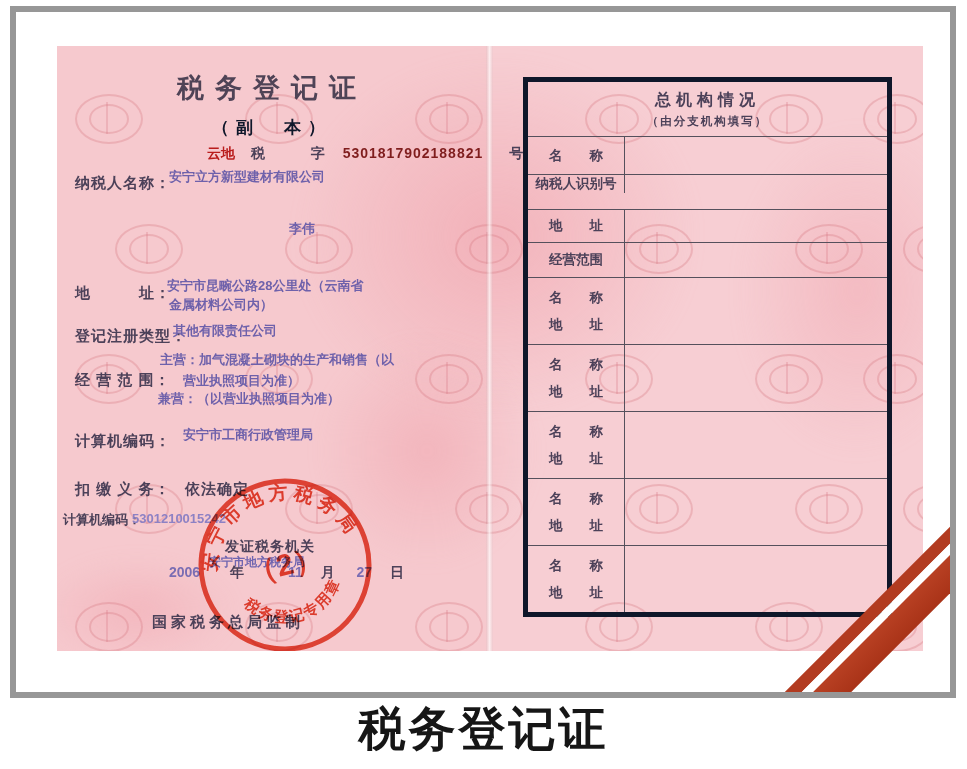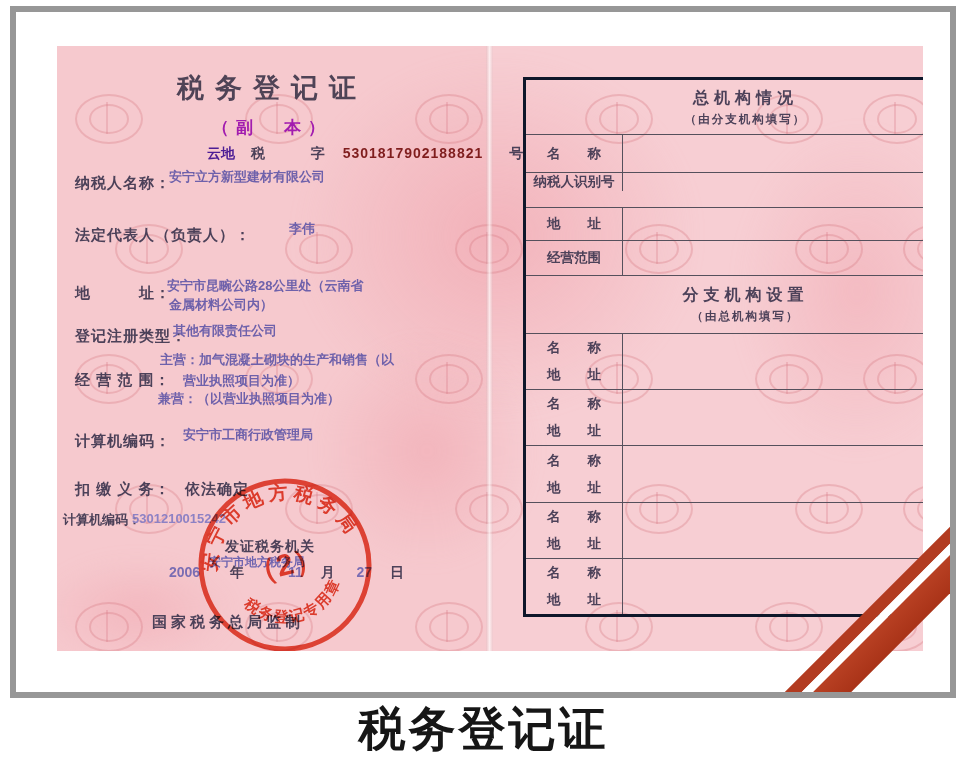--- a/index.html
+++ b/index.html
@@ -26,24 +26,24 @@
   .wm::after{content:"";position:absolute;left:29px;top:6px;width:2px;height:32px;
       background:rgba(216,120,132,0.28);}
 
   
   .blob{position:absolute;border-radius:50%;filter:blur(9px);}
   .abs{position:absolute;white-space:nowrap;}
 
   .title{left:95px;top:24px;width:240px;text-align:center;font-size:27px;font-weight:bold;
          letter-spacing:11px;color:#4f4356;}
   .subtitle{left:95px;top:70px;width:240px;text-align:center;font-size:17px;font-weight:bold;
-         letter-spacing:7px;color:#a21caf;}
+         letter-spacing:7px;color:#0f172a;}
 
   .serial{left:150px;top:99px;font-size:14px;}
-  .serial .s-stamp{color:#4c1d95;font-weight:bold;}
+  .serial .s-stamp{color:#b91c1c;font-weight:bold;}
   .serial .s-word{color:#4c4159;font-weight:bold;}
   .serial .s-num{color:#7f1d1d;font-weight:bold;letter-spacing:1px;}
 
   .lbl{font-size:15px;font-weight:bold;letter-spacing:1px;color:#4c4159;}
   .val{font-size:13px;font-weight:bold;color:#6e61ab;}
 
   .f-name-l{left:18px;top:128px;}      .f-name-v{left:112px;top:122px;}
   .f-rep-l{left:18px;top:180px;}       .f-rep-v{left:232px;top:174px;}
   .f-addr-l{left:18px;top:238px;}      .f-addr-v1{left:110px;top:231px;} .f-addr-v2{left:112px;top:250px;}
   .f-reg-l{left:18px;top:281px;}       .f-reg-v{left:116px;top:276px;}
@@ -57,22 +57,22 @@
   .date-row{left:112px;top:518px;font-size:14px;}
   .date-row .num{color:#7a6db3;font-weight:bold;}
   .date-row .unit{color:#4c4159;font-weight:bold;}
   .footer-line{left:95px;top:567px;font-size:15px;font-weight:bold;letter-spacing:4px;color:#4c4159;}
 
   
   .seal{position:absolute;left:138px;top:429px;width:180px;height:180px;
         transform:rotate(-14deg);mix-blend-mode:multiply;opacity:0.93;}
 
   
-  .tbl{position:absolute;left:466px;top:31px;width:445px;height:540px;
-       border:3px solid #0f172a;box-sizing:border-box;display:flex;flex-direction:column;}
+  .tbl{position:absolute;left:466px;top:31px;width:369px;height:540px;
+       border:5px solid #0f172a;box-sizing:border-box;display:flex;flex-direction:column;}
   .trow{display:flex;border-bottom:1.5px solid #55505c;box-sizing:border-box;}
   .trow:last-child{border-bottom:none;}
   .thead{flex-direction:column;align-items:center;justify-content:center;height:55px;}
   .thead .t1{font-size:16px;font-weight:bold;letter-spacing:5px;color:#4c4159;}
   .thead .t2{font-size:11.5px;font-weight:bold;letter-spacing:2px;color:#4c4159;margin-top:3px;}
   .lcell{width:97px;border-right:1.5px solid #55505c;box-sizing:border-box;
          display:flex;align-items:center;justify-content:center;
          font-size:13.5px;font-weight:bold;color:#4c4159;}
   .vcell{flex:1;}
   .r1{height:38px;} .r2{height:35px;flex-direction:column;} .r3{height:33px;} .r4{height:35px;}
@@ -147,21 +147,20 @@
         <span class="s-stamp">云地</span>
         <span class="s-word" style="margin-left:12px;">税</span>
         <span class="s-word" style="margin-left:42px;">字</span>
         <span class="s-num" style="margin-left:14px;">5301817902188821</span>
         <span class="s-word" style="margin-left:22px;">号</span>
       </div>
 
       <div class="abs lbl f-name-l">纳税人名称：</div>
       <div class="abs val f-name-v">安宁立方新型建材有限公司</div>
 
-      <div class="abs lbl f-rep-l">法定代表人（负责人）：</div>
       <div class="abs val f-rep-v">李伟</div>
 
       <div class="abs lbl f-addr-l">地　　　址：</div>
       <div class="abs val f-addr-v1">安宁市昆畹公路28公里处（云南省</div>
       <div class="abs val f-addr-v2">金属材料公司内）</div>
 
       <div class="abs lbl f-reg-l">登记注册类型：</div>
       <div class="abs val f-reg-v">其他有限责任公司</div>
 
       <div class="abs lbl f-scope-l">经 营 范 围：</div>
@@ -223,24 +222,20 @@
           <div class="vcell"></div>
         </div>
         <div class="trow r3">
           <div class="lcell">地　　址</div>
           <div class="vcell"></div>
         </div>
         <div class="trow r4">
           <div class="lcell">经营范围</div>
           <div class="vcell"></div>
         </div>
-        <div class="trow thead bhead">
-          <div class="t1">分支机构设置</div>
-          <div class="t2">（由总机构填写）</div>
-        </div>
 
         <div class="trow bblock">
           <div class="lcell">
             <span>名　　称</span>
             <span>地　　址</span>
           </div>
             <div class="vcell"></div>
         </div>
         <div class="trow bblock">
           <div class="lcell">

